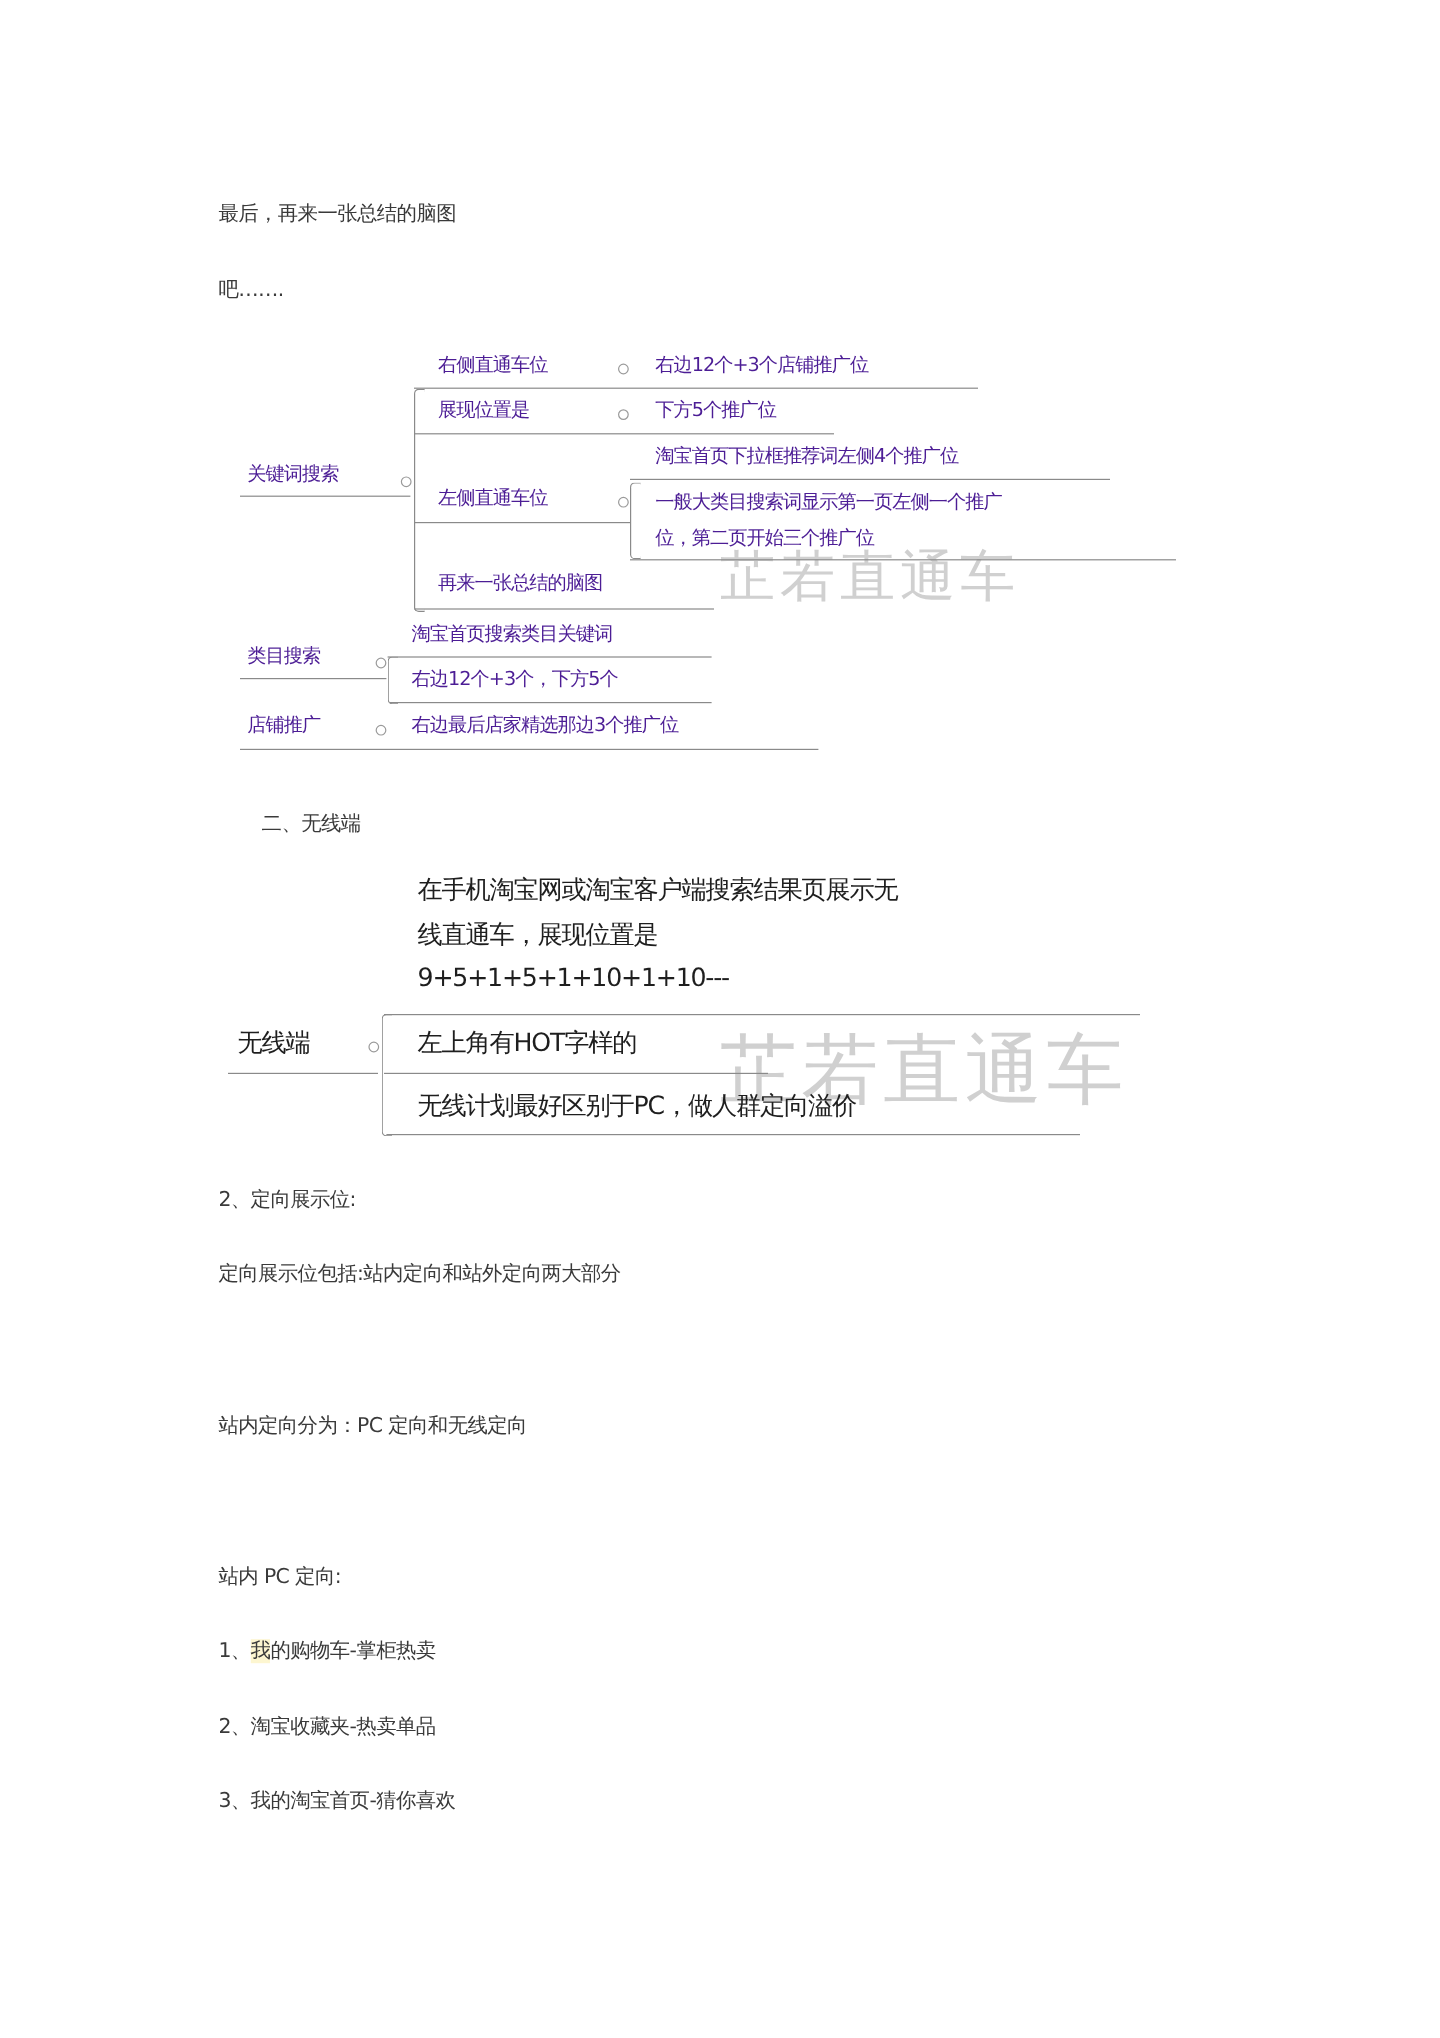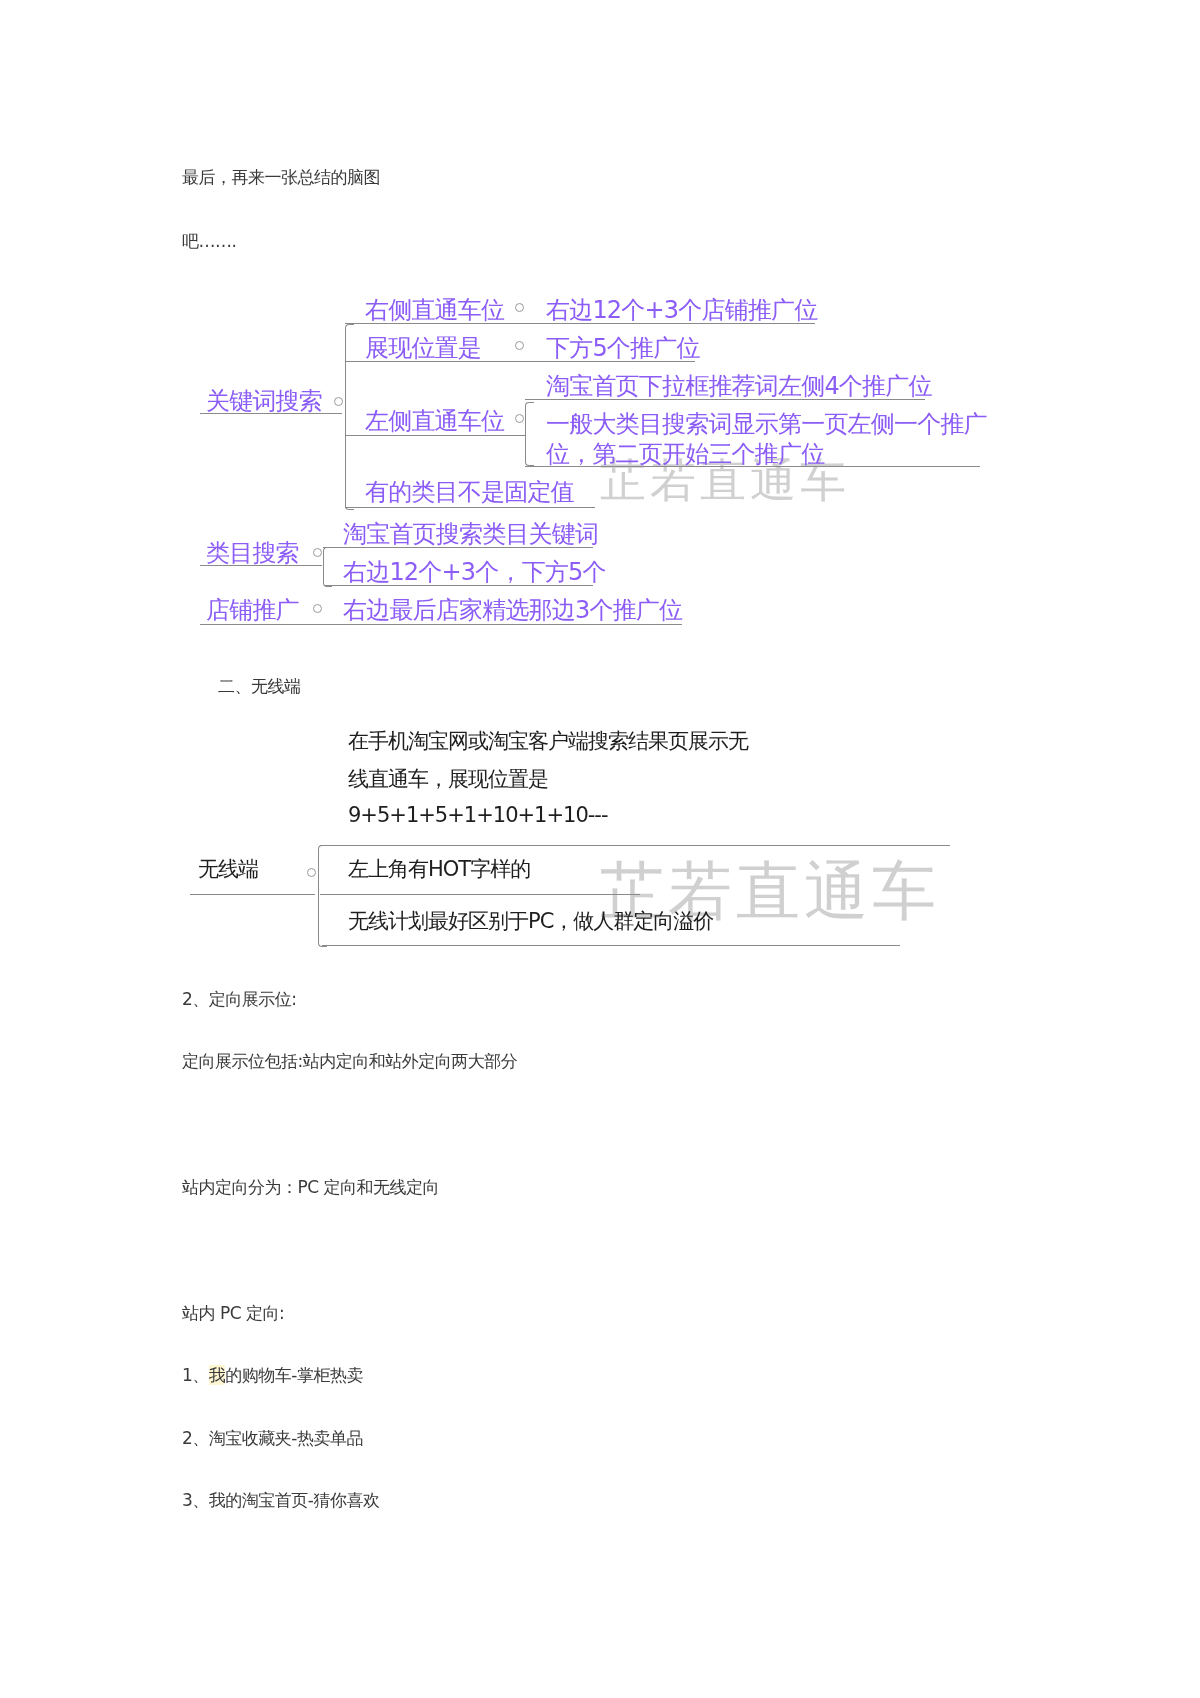--- a/index.html
+++ b/index.html
@@ -18,22 +18,22 @@
     .para {
       position: absolute;
       left: 182px;
       font-size: 17px;
       color: #3a3a3a;
       white-space: nowrap;
       letter-spacing: -0.5px;
     }
     .mm {
       position: absolute;
-      font-size: 24px;
-      color: #8b5cf6;
+      font-size: 16px;
+      color: #4c1d95;
       white-space: nowrap;
       letter-spacing: -0.8px;
     }
     .mm-lg {
       position: absolute;
       font-size: 21px;
       color: #1e1e1e;
       white-space: nowrap;
       letter-spacing: -1px;
     }
@@ -96,21 +96,21 @@
   <div class="mm" style="left:546px; top:370px;text-align:center;">淘宝首页下拉框推荐词左侧4个推广位</div>
   <div class="hline" style="left:525px; top:399px; width:400px;"></div>
   <div class="mm" style="left:365px; top:405px;">左侧直通车位</div>
   <div class="node-dot" style="left:515px; top:414px;"></div>
   <div class="hline" style="left:345px; top:435px; width:180px;"></div>
   <div class="bracket" style="left:525px; top:402px; width:8px; height:62px;"></div>
   <div class="mm" style="left:546px; top:408px;">一般大类目搜索词显示第一页左侧一个推广</div>
   <div class="mm" style="left:546px; top:438px;">位，第二页开始三个推广位</div>
   <div class="hline" style="left:525px; top:466px; width:455px;"></div>
 
-  <div class="mm" style="left:365px; top:476px;">有的类目不是固定值</div>
+  <div class="mm" style="left:365px; top:476px;">再来一张总结的脑图</div>
   <div class="hline" style="left:345px; top:507px; width:250px;"></div>
 
   <div class="mm" style="left:206px; top:537px;">类目搜索</div>
   <div class="node-dot" style="left:313px; top:548px;"></div>
   <div class="hline" style="left:200px; top:565px; width:122px;"></div>
   <div class="mm" style="left:343px; top:518px;">淘宝首页搜索类目关键词</div>
   <div class="bracket" style="left:323px; top:547px; width:8px; height:38px;"></div>
   <div class="hline" style="left:323px; top:547px; width:270px;"></div>
   <div class="mm" style="left:343px; top:556px;text-align:right;">右边12个+3个，下方5个</div>
   <div class="hline" style="left:325px; top:585px; width:268px;"></div>

